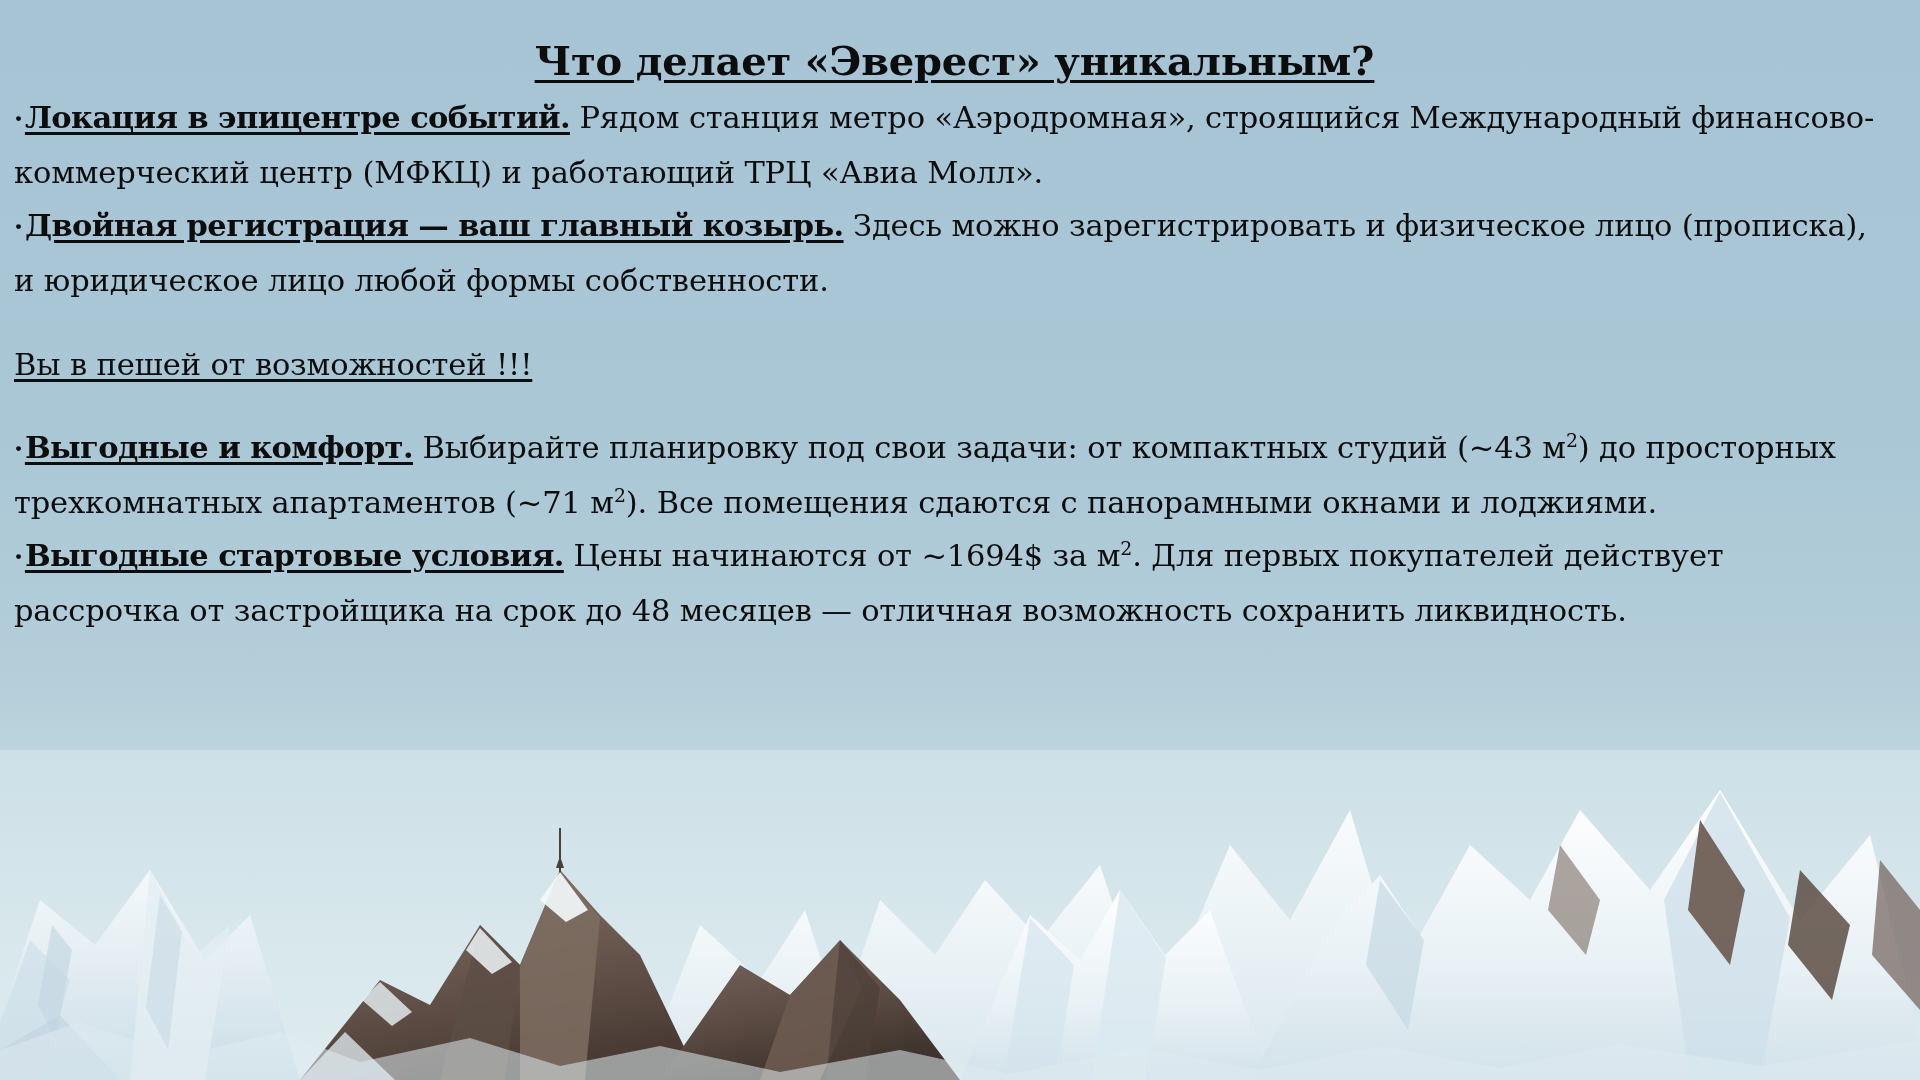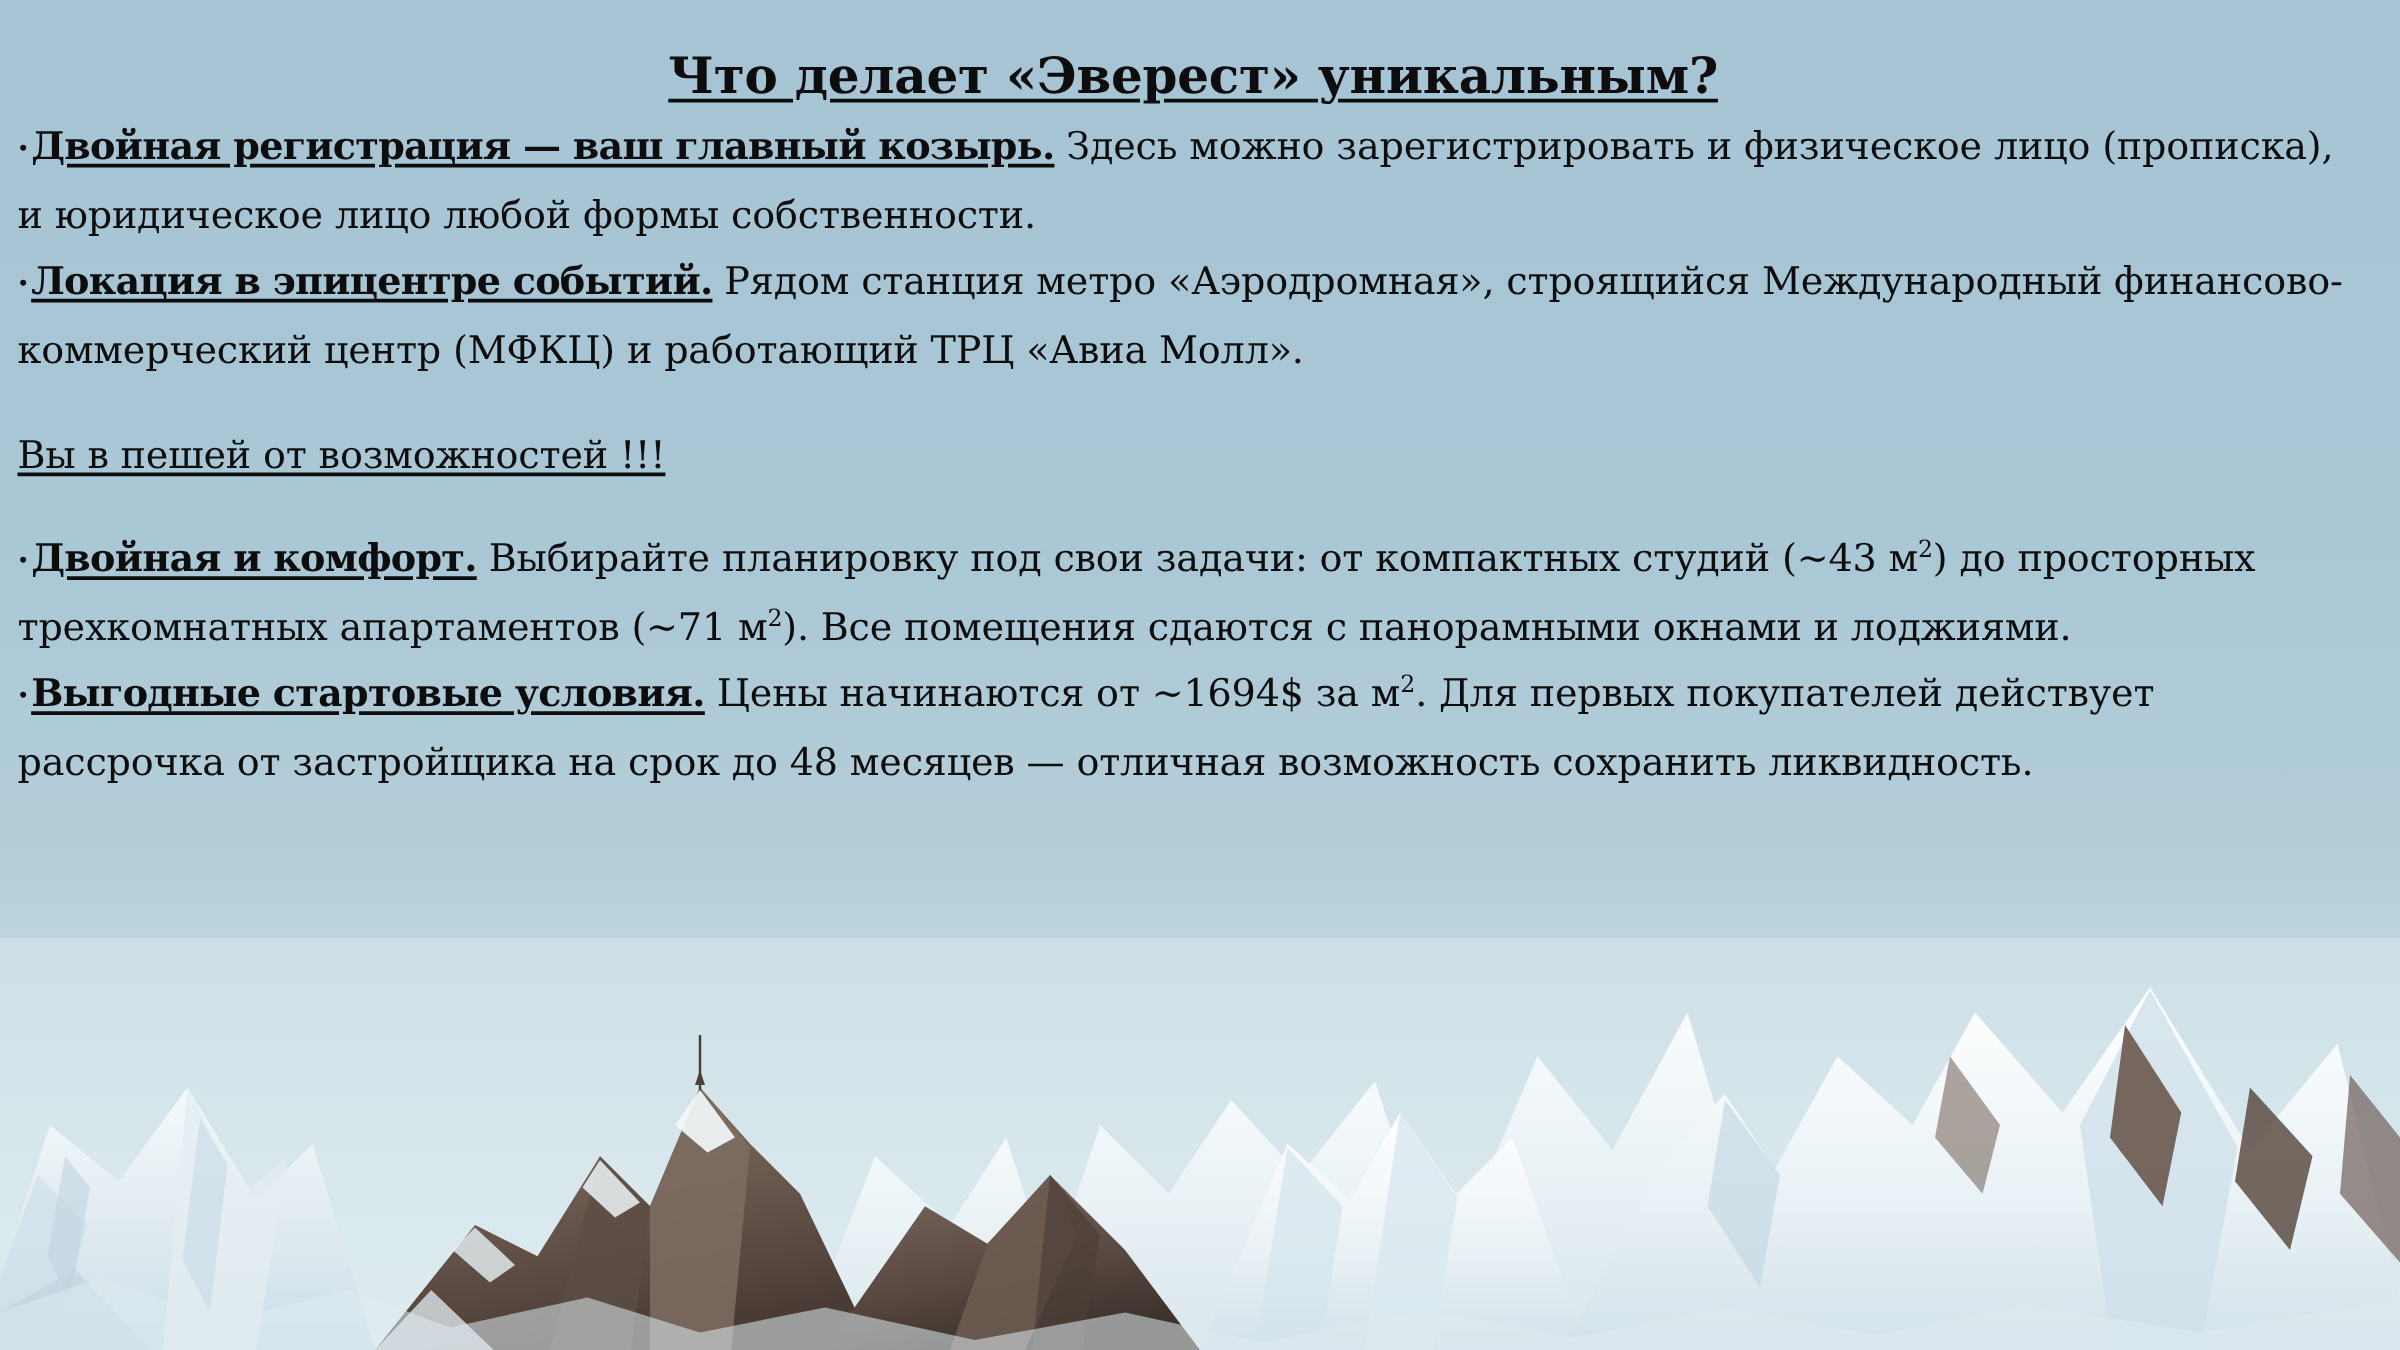--- a/index.html
+++ b/index.html
@@ -196,32 +196,32 @@
     </svg>
   </div>
 
   <div class="content">
 
     <h1 class="slide-title">Что делает «Эверест» уникальным?</h1>
 
     <div class="bullets">
 
       <p class="bullet">
+        <span class="mark">·</span><span class="lead">Локация в эпицентре событий.</span><span class="rest"> Рядом станция метро «Аэродромная», строящийся Международный финансово-коммерческий центр (МФКЦ) и работающий ТРЦ «Авиа Молл».</span>
+      </p>
+
+      <p class="bullet">
         <span class="mark">·</span><span class="lead">Двойная регистрация — ваш главный козырь.</span><span class="rest"> Здесь можно зарегистрировать и физическое лицо (прописка), и юридическое лицо любой формы собственности.</span>
       </p>
 
-      <p class="bullet">
-        <span class="mark">·</span><span class="lead">Локация в эпицентре событий.</span><span class="rest"> Рядом станция метро «Аэродромная», строящийся Международный финансово-коммерческий центр (МФКЦ) и работающий ТРЦ «Авиа Молл».</span>
-      </p>
-
       <p class="standalone-underline">Вы в пешей от возможностей !!!</p>
 
 
       <p class="bullet">
-        <span class="mark">·</span><span class="lead">Двойная и комфорт.</span><span class="rest"> Выбирайте планировку под свои задачи: от компактных студий (~43 м</span><sup>2</sup><span class="rest">) до просторных трехкомнатных апартаментов (~71 м</span><sup>2</sup><span class="rest">). Все помещения сдаются с панорамными окнами и лоджиями.</span>
+        <span class="mark">·</span><span class="lead">Выгодные и комфорт.</span><span class="rest"> Выбирайте планировку под свои задачи: от компактных студий (~43 м</span><sup>2</sup><span class="rest">) до просторных трехкомнатных апартаментов (~71 м</span><sup>2</sup><span class="rest">). Все помещения сдаются с панорамными окнами и лоджиями.</span>
       </p>
 
       <p class="bullet">
         <span class="mark">·</span><span class="lead">Выгодные стартовые условия.</span><span class="rest"> Цены начинаются от ~1694$ за м</span><sup>2</sup><span class="rest">. Для первых покупателей действует рассрочка от застройщика на срок до 48 месяцев — отличная возможность сохранить ликвидность.</span>
       </p>
 
     </div>
   </div>
 </div>
 

